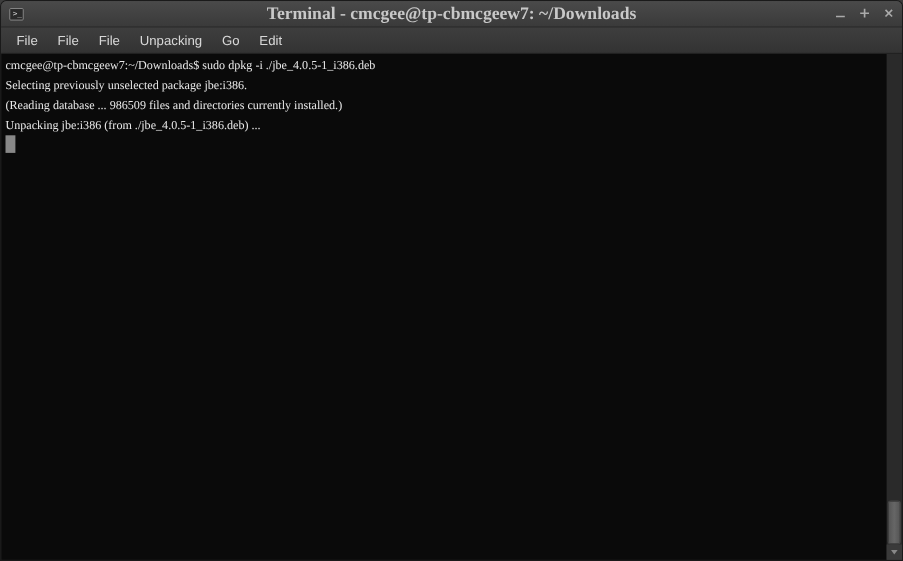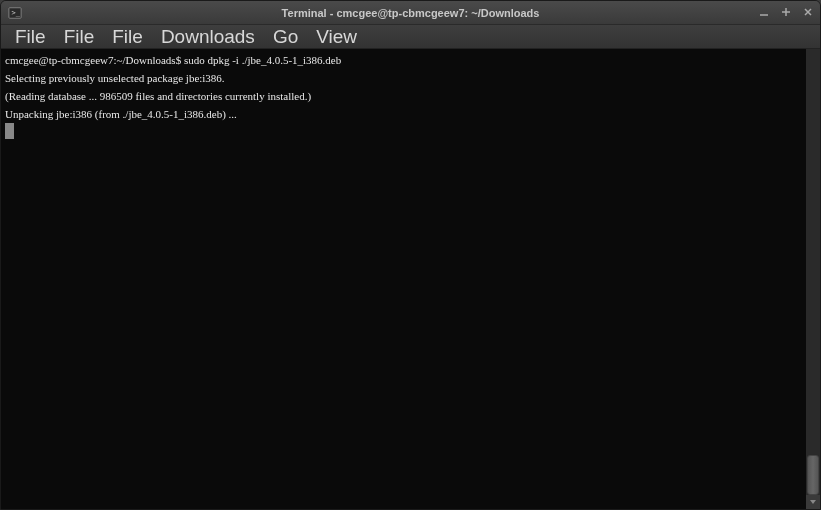--- a/index.html
+++ b/index.html
@@ -41,22 +41,23 @@
       display: flex;
       align-items: center;
       justify-content: center;
     }
     .titlebar-icon svg {
       width: 14px;
       height: 14px;
     }
     .titlebar-title {
       color: #c8c8c8;
-      font-size: 11px;
+      font-size: 16px;
       font-weight: bold;
+      font-family: Liberation Serif, serif;
     }
     .window-controls {
       position: absolute;
       right: 4px;
       top: 3px;
       display: flex;
       gap: 6px;
     }
     .window-control {
       width: 16px;
@@ -73,21 +74,21 @@
       height: 24px;
       background: linear-gradient(to bottom, #3e3e3e 0%, #333333 100%);
       display: flex;
       align-items: center;
       padding: 0 6px;
       gap: 2px;
       border-bottom: 1px solid #222;
     }
     .menu-item {
       color: #d8d8d8;
-      font-size: 19px;
+      font-size: 12px;
       padding: 2px 8px;
       cursor: pointer;
     }
     .terminal-area {
       flex: 1;
       background: #0a0a0a;
       position: relative;
       overflow: hidden;
     }
     .terminal-content {
@@ -168,23 +169,23 @@
             <line x1="8" y1="2" x2="2" y2="8" stroke="#aaa" stroke-width="1.5"></line>
           </svg>
       </div>
     </div>
   </div>
 
   <div class="menubar">
     <div class="menu-item">File</div>
     <div class="menu-item">File</div>
     <div class="menu-item">File</div>
-    <div class="menu-item">Downloads</div>
+    <div class="menu-item">Unpacking</div>
     <div class="menu-item">Go</div>
-    <div class="menu-item">View</div>
+    <div class="menu-item">Edit</div>
   </div>
 
   <div class="terminal-area">
     <div class="terminal-content"><span class="prompt">cmcgee@tp-cbmcgeew7:~/Downloads$ </span><span>sudo dpkg -i ./jbe_4.0.5-1_i386.deb</span>
 <span>Selecting previously unselected package jbe:i386.</span>
 <span>(Reading database ... 986509 files and directories currently installed.)</span>
 <span>Unpacking jbe:i386 (from ./jbe_4.0.5-1_i386.deb) ...</span>
 <span class="cursor"></span></div>
     <div class="scrollbar">
       <div class="scrollbar-thumb"></div>

